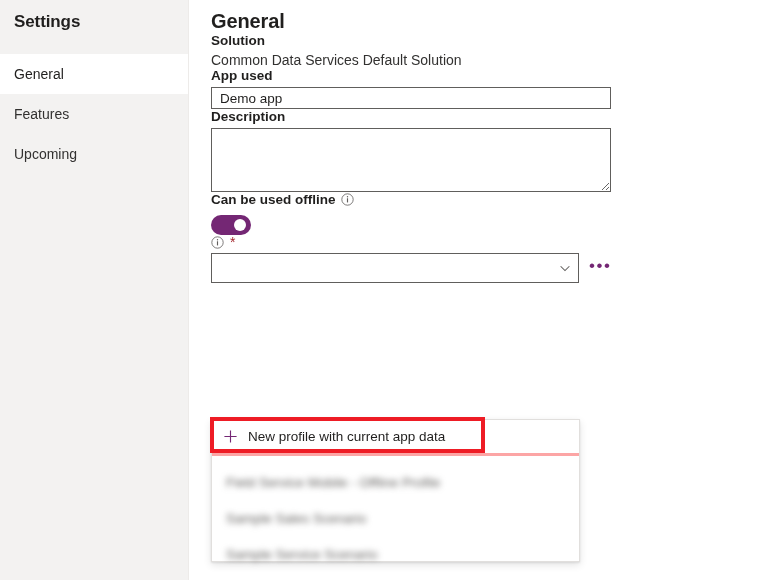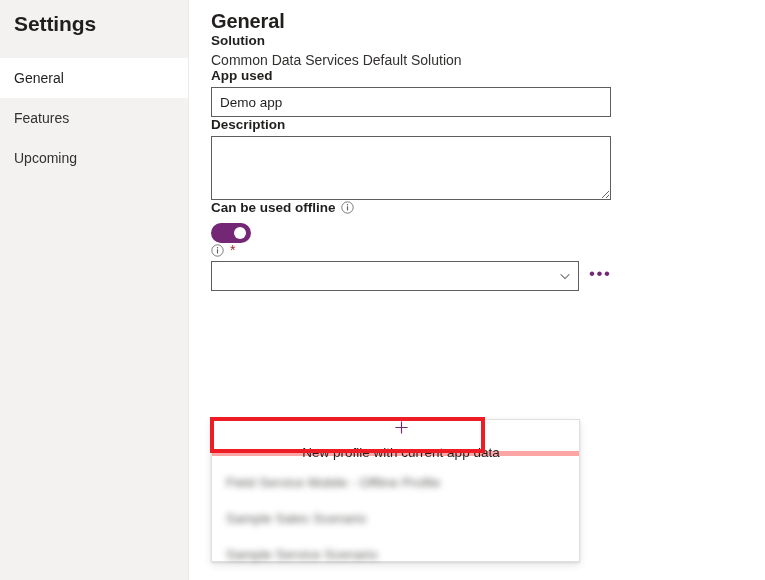--- a/index.html
+++ b/index.html
@@ -26,21 +26,21 @@
   .sidebar {
     width: 189px;
     height: 580px;
     background: #f3f2f1;
     border-right: 1px solid #edebe9;
     box-sizing: border-box;
     flex: 0 0 189px;
     position: relative;
   }
   .sidebar-title {
-    font-size: 21px;
+    font-size: 17px;
     font-weight: 600;
     color: #201f1e;
     padding: 12px 0 0 14px;
     letter-spacing: -0.1px;
   }
   .nav-list {
     margin-top: 22px;
   }
   .nav-item {
     height: 40px;
@@ -85,21 +85,21 @@
     gap: 5px;
   }
   .field-value-static {
     font-size: 14px;
     font-weight: 400;
     color: #323130;
   }
 
   .text-input {
     width: 400px;
-    height: 30px;
+    height: 22px;
     border: 1px solid #605e5c;
     background: #ffffff;
     font-family: "Liberation Sans", sans-serif;
     font-size: 13.5px;
     color: #201f1e;
     padding: 0 8px;
     box-sizing: border-box;
     outline: none;
     border-radius: 0;
   }
@@ -217,22 +217,21 @@
     display: flex;
     align-items: center;
     padding-left: 11px;
     font-size: 13.5px;
     color: #201f1e;
     box-sizing: border-box;
     cursor: pointer;
     gap: 10px;
   }
   .dd-item.new-profile {
-    border-bottom: 5px solid #fca5a5;
-    flex-direction: column;
+    border-bottom: 3px solid #fca5a5;
   }
   .plus-icon {
     width: 15px;
     height: 15px;
     flex: 0 0 15px;
     color: #742774;
   }
   .plus-icon svg { display: block; }
 
   .dd-item.blurred {

